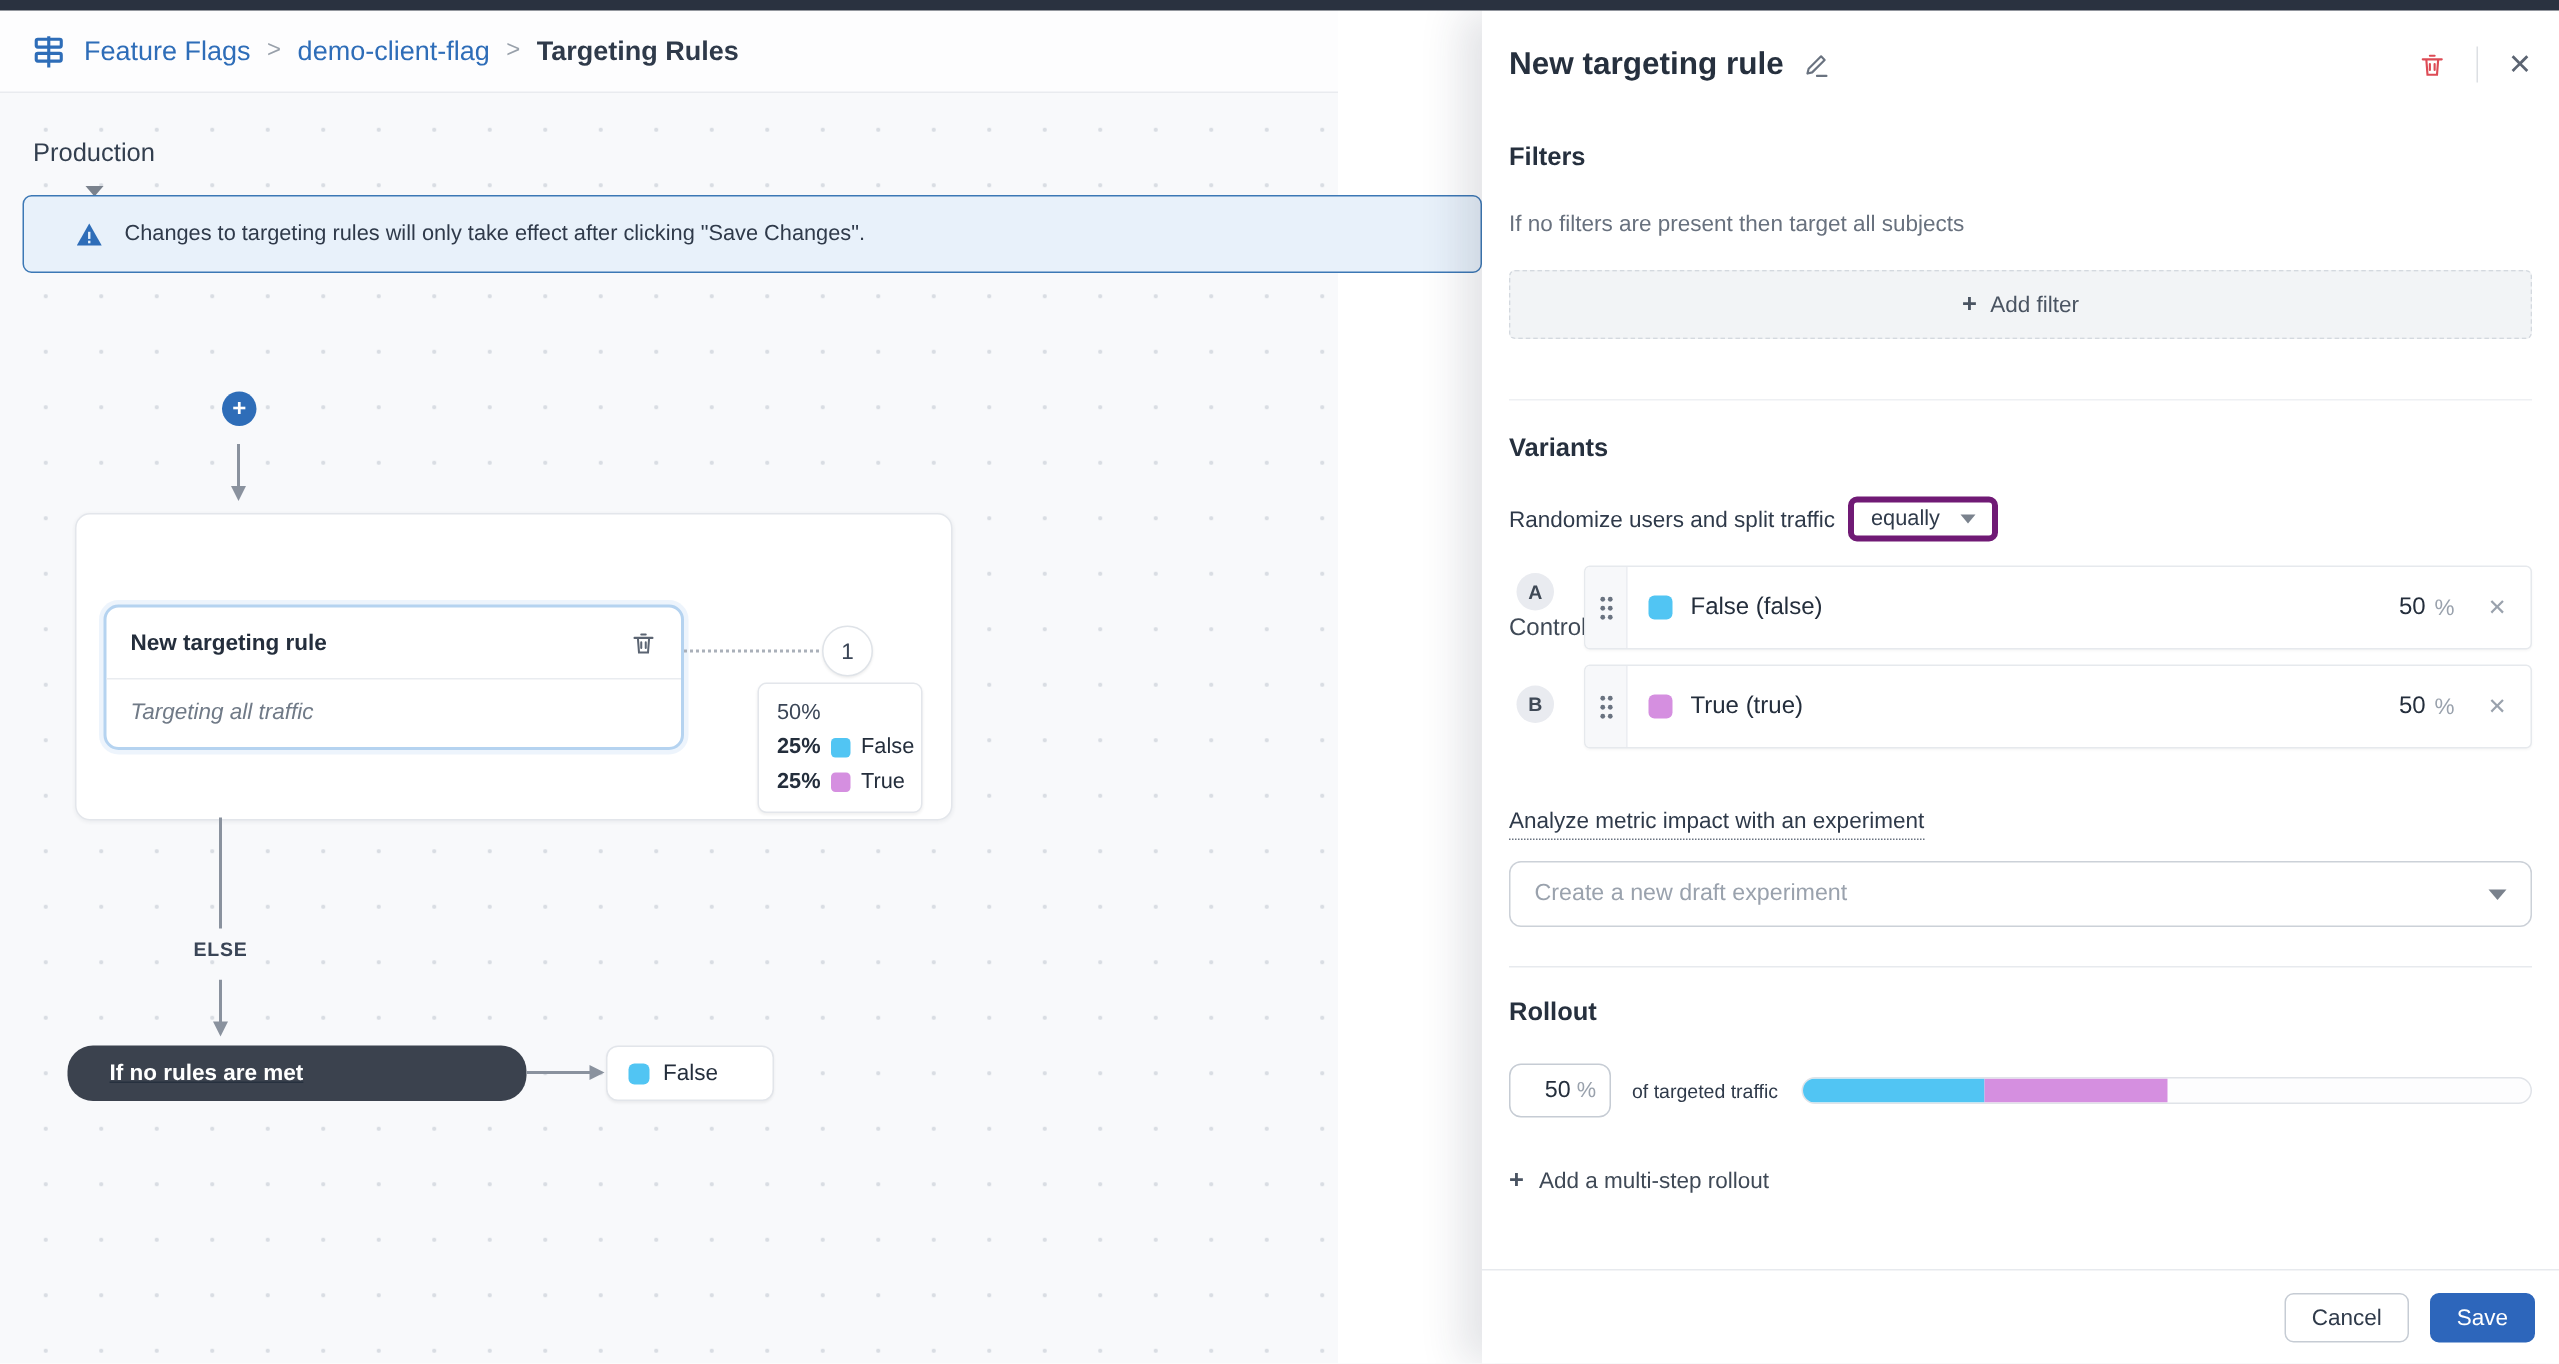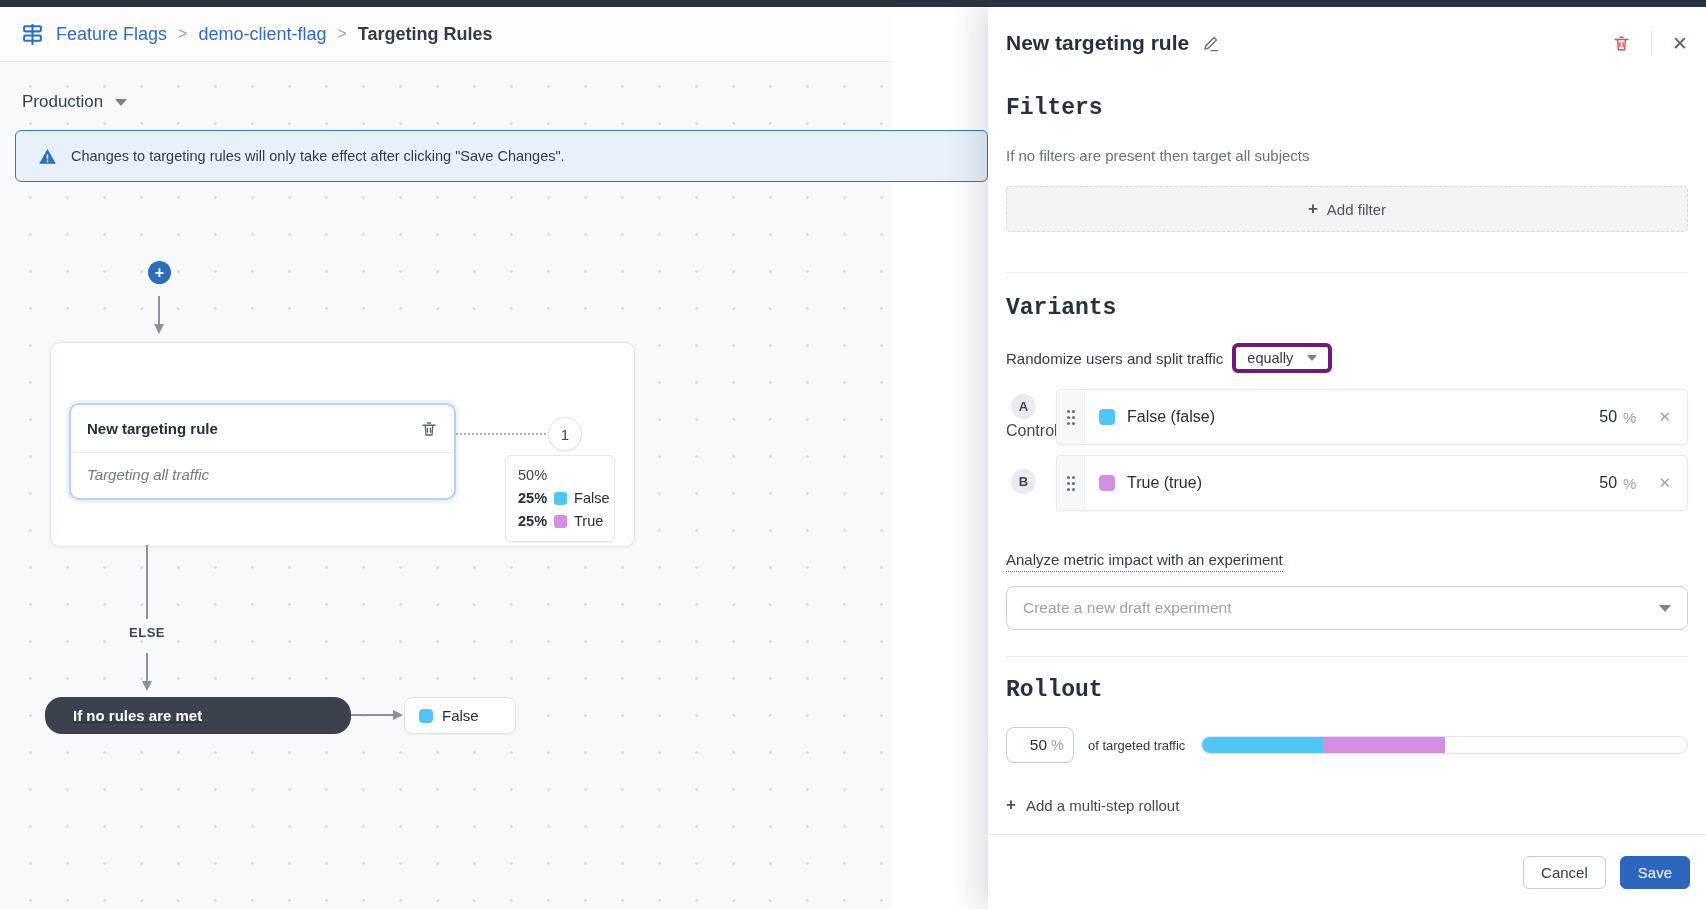--- a/index.html
+++ b/index.html
@@ -14,26 +14,26 @@
     background-image:radial-gradient(circle,#d9dde3 1.3px, transparent 1.5px);
     background-size:37px 37px; background-position:12px 24px; z-index:1; }
 
   .crumbbar { position:absolute; top:0; left:0; right:0; height:55px; background:#fdfdfe;
     border-bottom:1px solid #e9ebef; display:flex; align-items:center; padding-left:20px; gap:11px; }
   .crumb-link { color:#2e6db8; font-size:18px; }
   .crumb-sep { color:#98a0aa; font-size:16px; }
   .crumb-cur { color:#2f3a4a; font-size:18px;font-weight:bold; }
 
   .production { position:absolute; top:85px; left:22px; display:flex; align-items:center; gap:12px;
-    font-size:17px; color:#333f4f; cursor:pointer; }
+    font-size:17px; color:#333f4f; cursor:pointer;flex-direction:column; }
   .caret-down { width:0; height:0; border-left:6px solid transparent; border-right:6px solid transparent;
     border-top:7px solid #7a828d; }
 
   .banner { position:absolute; top:123px; left:15px; width:973px; height:52px; background:#e8f1fa;
-    border:1px solid #3c78b5; border-radius:6px; display:flex; align-items:center; gap:14px; padding-left:22px; }
+    border:1px solid #3c78b5; border-radius:6px; display:flex; align-items:center; gap:14px; padding-left:34px; }
   .banner-text { font-size:14.5px; color:#2f3a4a; }
 
   .plus-btn { position:absolute; top:254px; left:148px; width:23px; height:23px; border-radius:50%;
     background:#2e6db8; color:#fff; display:flex; align-items:center; justify-content:center; cursor:pointer; }
   .plus-btn::before { content:"+"; font-size:16px; font-weight:bold; line-height:1; }
 
   .arrow-v1 { position:absolute; top:289px; left:152px; }
 
   .alloc-card { position:absolute; top:335px; left:50px; width:585px; height:205px; background:#fff;
     border:1px solid #e3e6eb; border-radius:10px; box-shadow:0 1px 3px rgba(30,40,60,.07); }
@@ -77,21 +77,21 @@
   
   .panel { position:absolute; top:7px; left:988px; width:718px; height:902px; background:#fff; z-index:10;
     box-shadow:-14px 0 26px rgba(40,50,70,.13); padding:17px 18px 0; }
   .p-title-row { height:38px; display:flex; align-items:center; gap:12px; }
   .p-title { font-size:21px; font-weight:bold; color:#26303e; }
   .spacer { flex:1; }
   .v-div { width:1px; height:24px; background:#dcdfe3; margin:0 8px; }
   .close-x { font-size:19px; color:#5b6472; background:none; border:none; cursor:pointer; }
   .close-x::before { content:"\2715"; }
 
-  .sec-h { font-size:23px; font-weight:bold; color:#26303e;font-family:Liberation Mono, monospace; }
+  .sec-h { font-size:17px; font-weight:bold; color:#26303e; }
   .filters-h { margin-top:33px; }
   .filters-hint { margin-top:26px; font-size:15px; color:#68717e; }
   .addfilter { margin-top:22px; height:46px; width:100%; background:#f2f4f6; border:1px dashed #d4d9df;
     border-radius:4px; display:flex; align-items:center; justify-content:center; gap:9px;
     font-size:15px; color:#4a5462; cursor:pointer; font-family:inherit; }
   .plus-ic::before { content:"+"; font-weight:bold; font-size:17px; color:#4a5462; }
 
   .h-div { margin-top:40px; height:1px; background:#eef0f3; }
   .variants-h { margin-top:22px; }
   .randomize-row { margin-top:22px; display:flex; align-items:center; font-size:15px; color:#2f3a4a; }
@@ -131,21 +131,21 @@
   .pct-input input { width:26px; border:none; outline:none; text-align:right; font-size:15.5px;
     color:#242e3c; font-family:inherit; background:transparent; }
   .pct-input .weight-unit { font-size:14.5px; }
   .rollout-suffix { font-size:13px; color:#2f3a4a; margin-left:14px; }
   .rollout-bar { flex:1; margin-left:16px; height:18px; border:1px solid #e0e3e8; border-radius:9px;
     background:#fdfdfe; display:flex; overflow:hidden; }
   .rollout-bar .seg { height:100%; }
   .addstep { margin-top:32px; display:flex; align-items:center; gap:10px; font-size:15px; color:#3f4956;
     background:none; border:none; cursor:pointer; font-family:inherit; }
 
-  .p-footer { position:absolute; bottom:0; left:0; right:0; height:75px; background:#fff;
+  .p-footer { position:absolute; bottom:0; left:0; right:0; height:63px; background:#fff;
     border-top:1px solid #e7eaee; display:flex; align-items:center; justify-content:flex-end;
     gap:14px; padding-right:16px; }
   .btn { height:33px; border-radius:6px; font-size:15px; padding:0 17px; cursor:pointer; font-family:inherit; }
   .btn-cancel { background:#fff; border:1px solid #c6ccd4; color:#2f3a4a; }
   .btn-save { background:#2d66bb; border:1px solid #2d66bb; color:#fff; }
 </style>
 </head>
 <body>
 
 <div class="topbar"></div>

